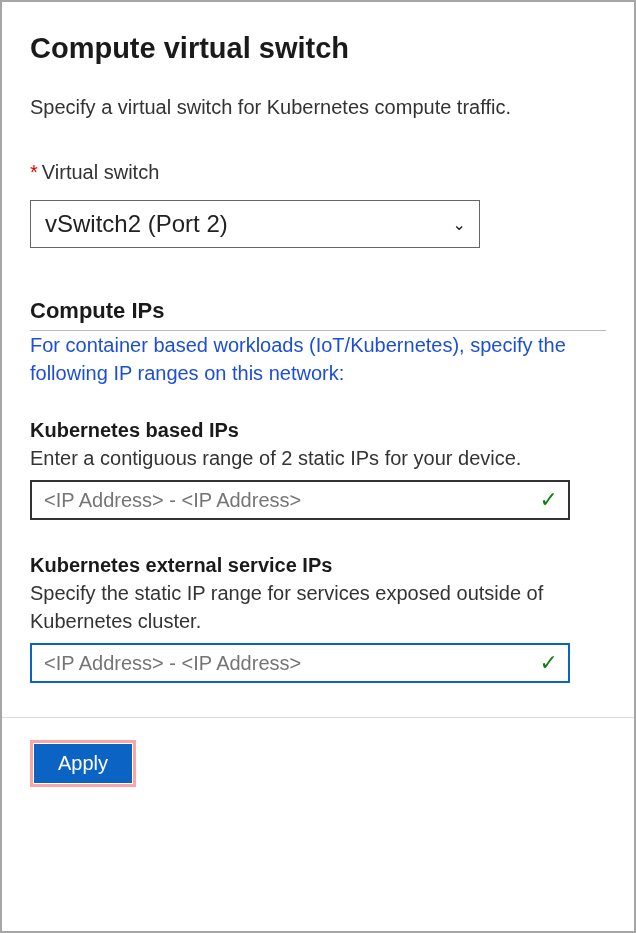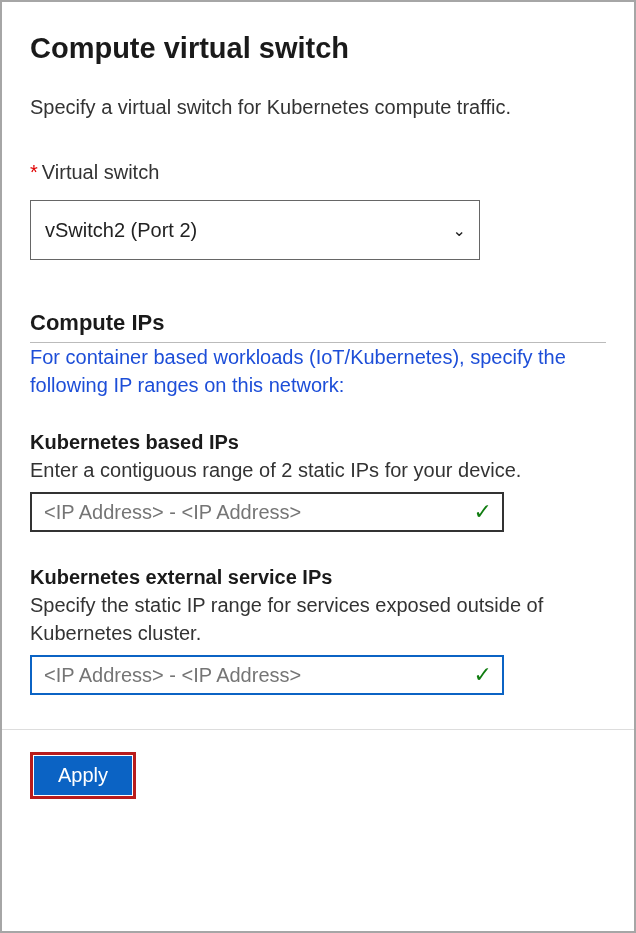--- a/index.html
+++ b/index.html
@@ -33,27 +33,27 @@
     .required-asterisk { color: #e00000; margin-right: 4px; }
     .select-wrapper {
       position: relative;
       width: 450px;
       margin-bottom: 50px;
     }
     .select-box {
       width: 100%;
       border: 1px solid #666;
       padding: 8px 40px 8px 14px;
-      font-size: 20px;
+      font-size: 24px;
       background: #fff;
       cursor: pointer;
       display: flex;
       align-items: center;
       justify-content: space-between;
-      height: 60px;
+      height: 48px;
     }
     .chevron {
       position: absolute;
       right: 14px;
       top: 50%;
       transform: translateY(-50%);
       font-size: 16px;
       pointer-events: none;
     }
     .section-heading {
@@ -76,21 +76,21 @@
       margin-bottom: 2px;
     }
     .field-desc {
       font-size: 20px;
       color: #333;
       line-height: 1.4;
       margin-bottom: 8px;
     }
     .input-wrapper {
       position: relative;
-      width: 474px;
+      width: 540px;
       margin-bottom: 34px;
     }
     .ip-input {
       width: 100%;
       border: 2px solid #333;
       padding: 6px 42px 6px 12px;
       font-size: 20px;
       height: 40px;
       background: #fff;
       font-family: inherit;
@@ -105,21 +105,21 @@
       font-size: 22px;
       pointer-events: none;
     }
     .footer-divider {
       border: none;
       border-top: 1px solid #ddd;
       margin: 24px -28px 22px -28px;
     }
     .apply-wrap {
       display: inline-block;
-      border: 3px solid #b91c1c;
+      border: 3px solid #fca5a5;
       padding: 1px;
     }
     .apply-btn {
       background: #0b63c4;
       color: #fff;
       border: none;
       font-size: 20px;
       padding: 8px 24px;
       cursor: pointer;
       font-family: inherit;

